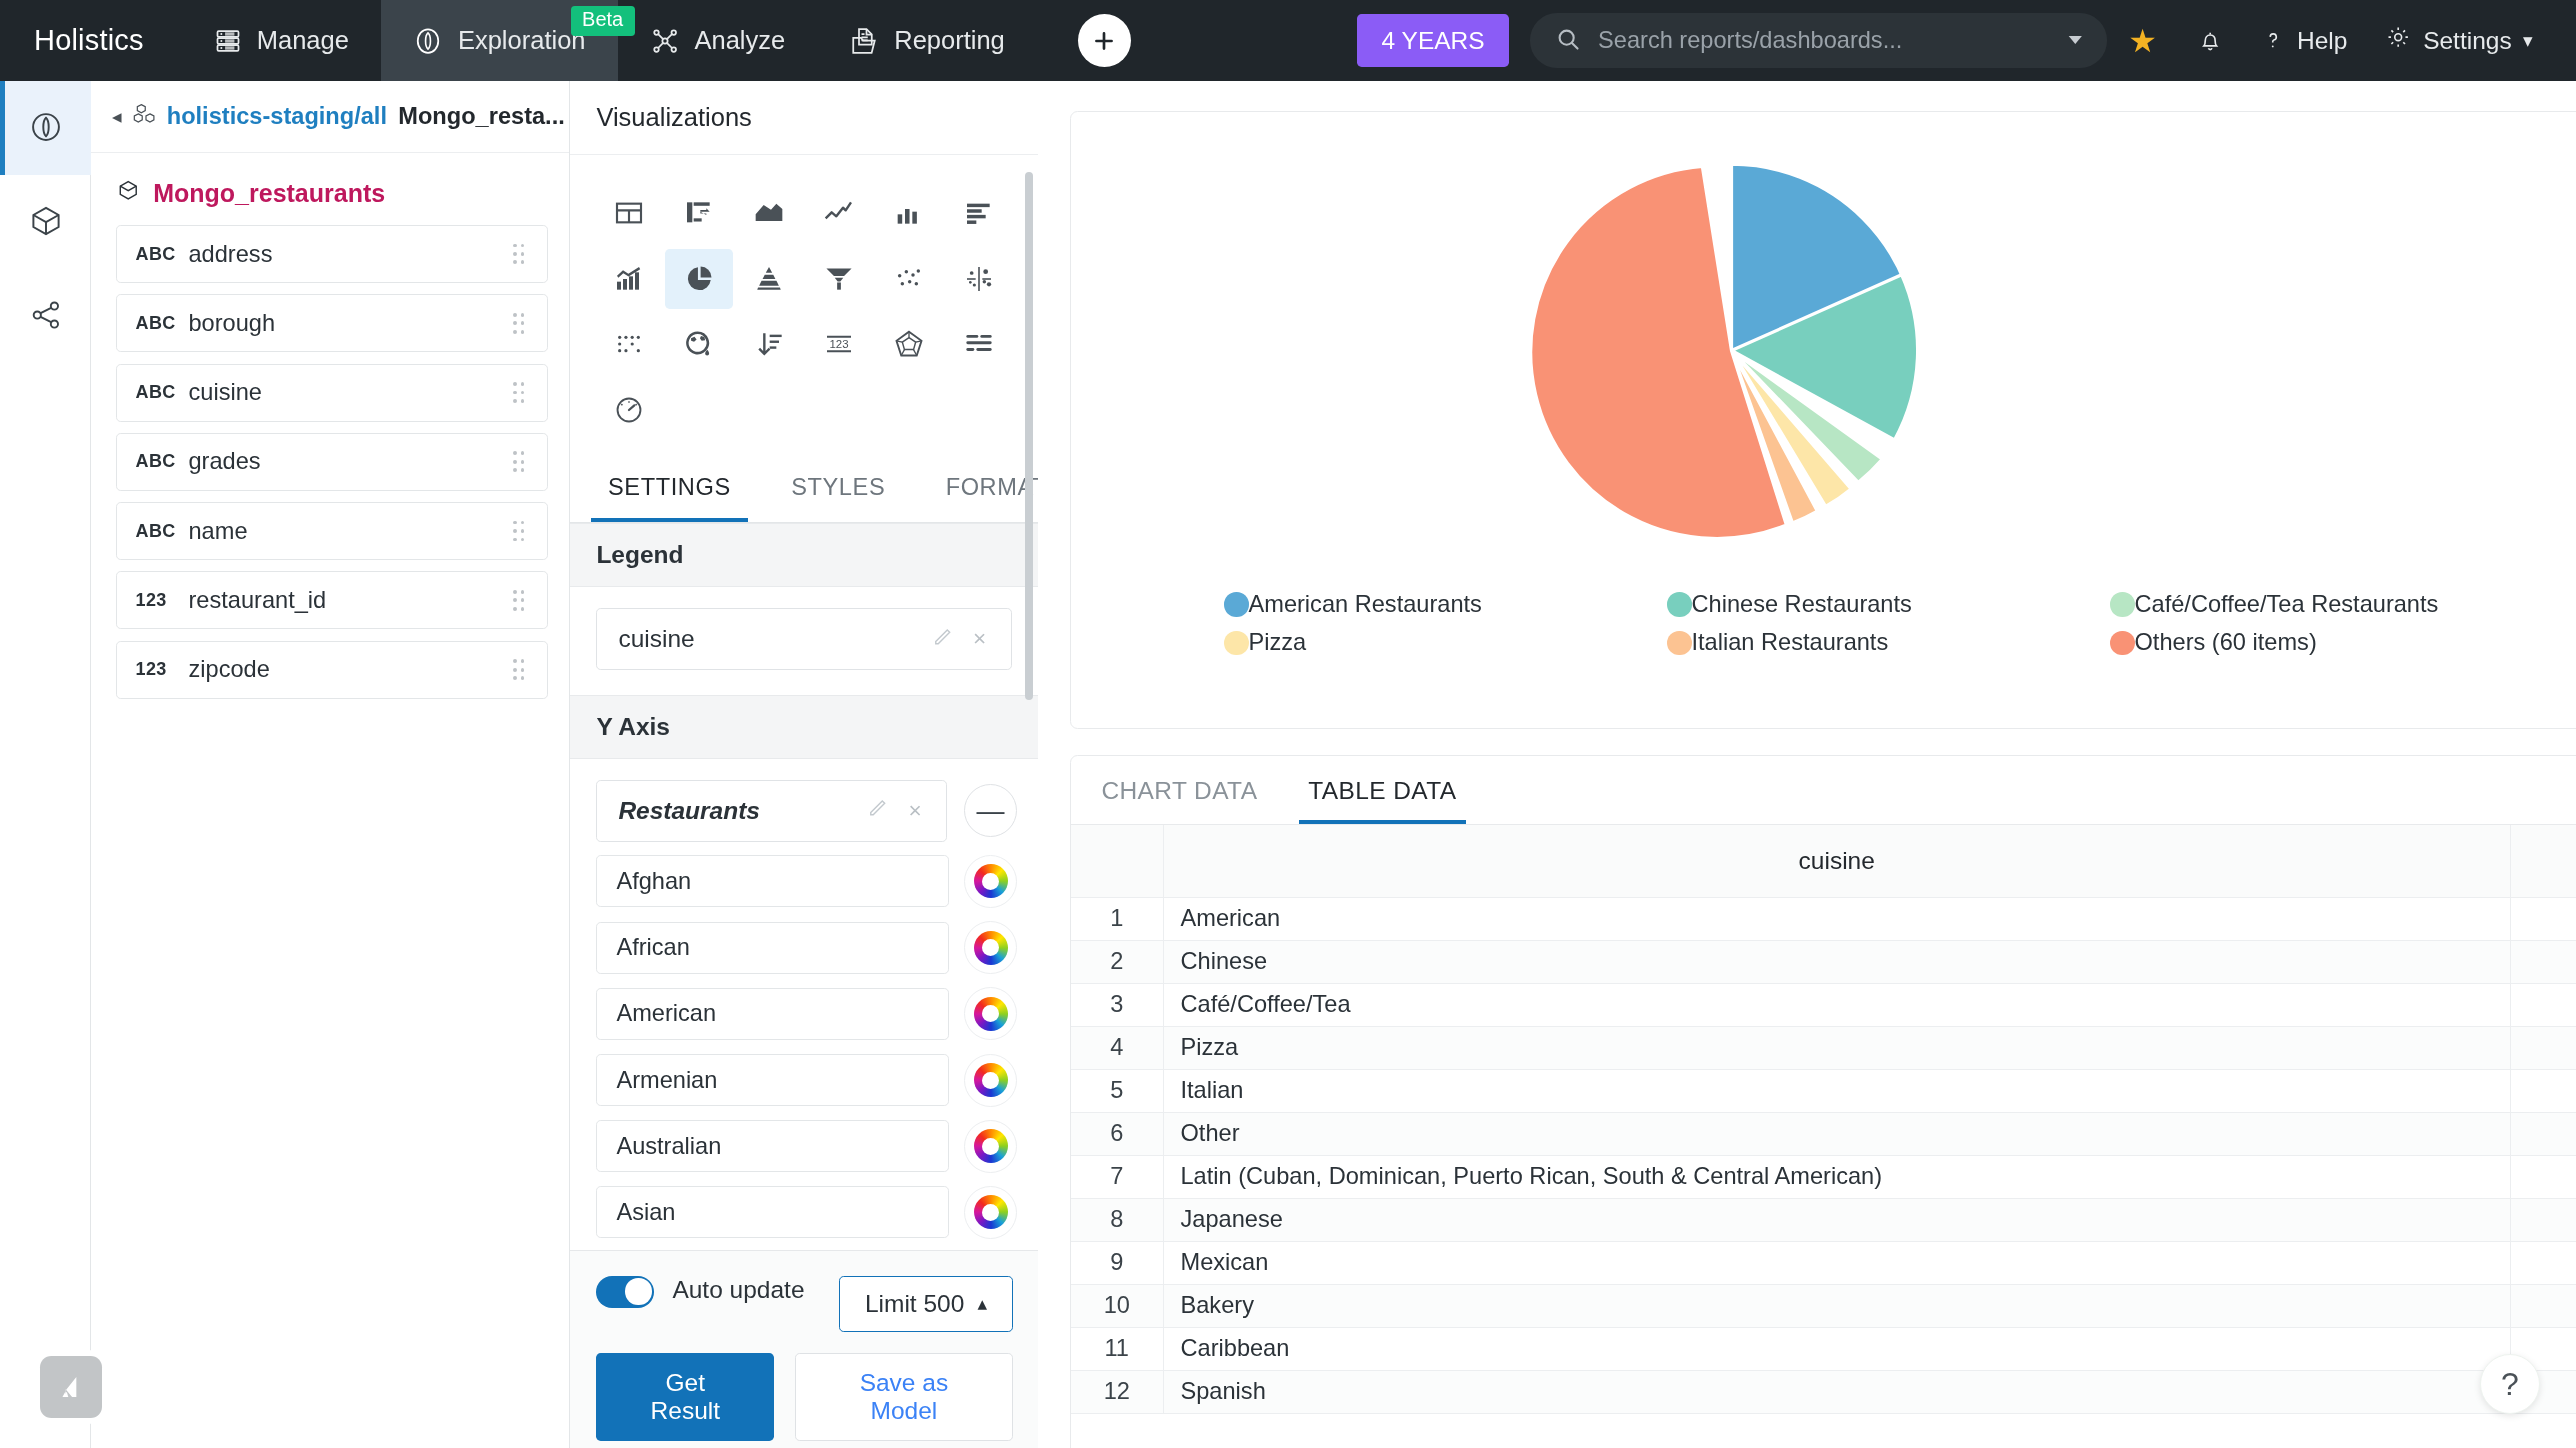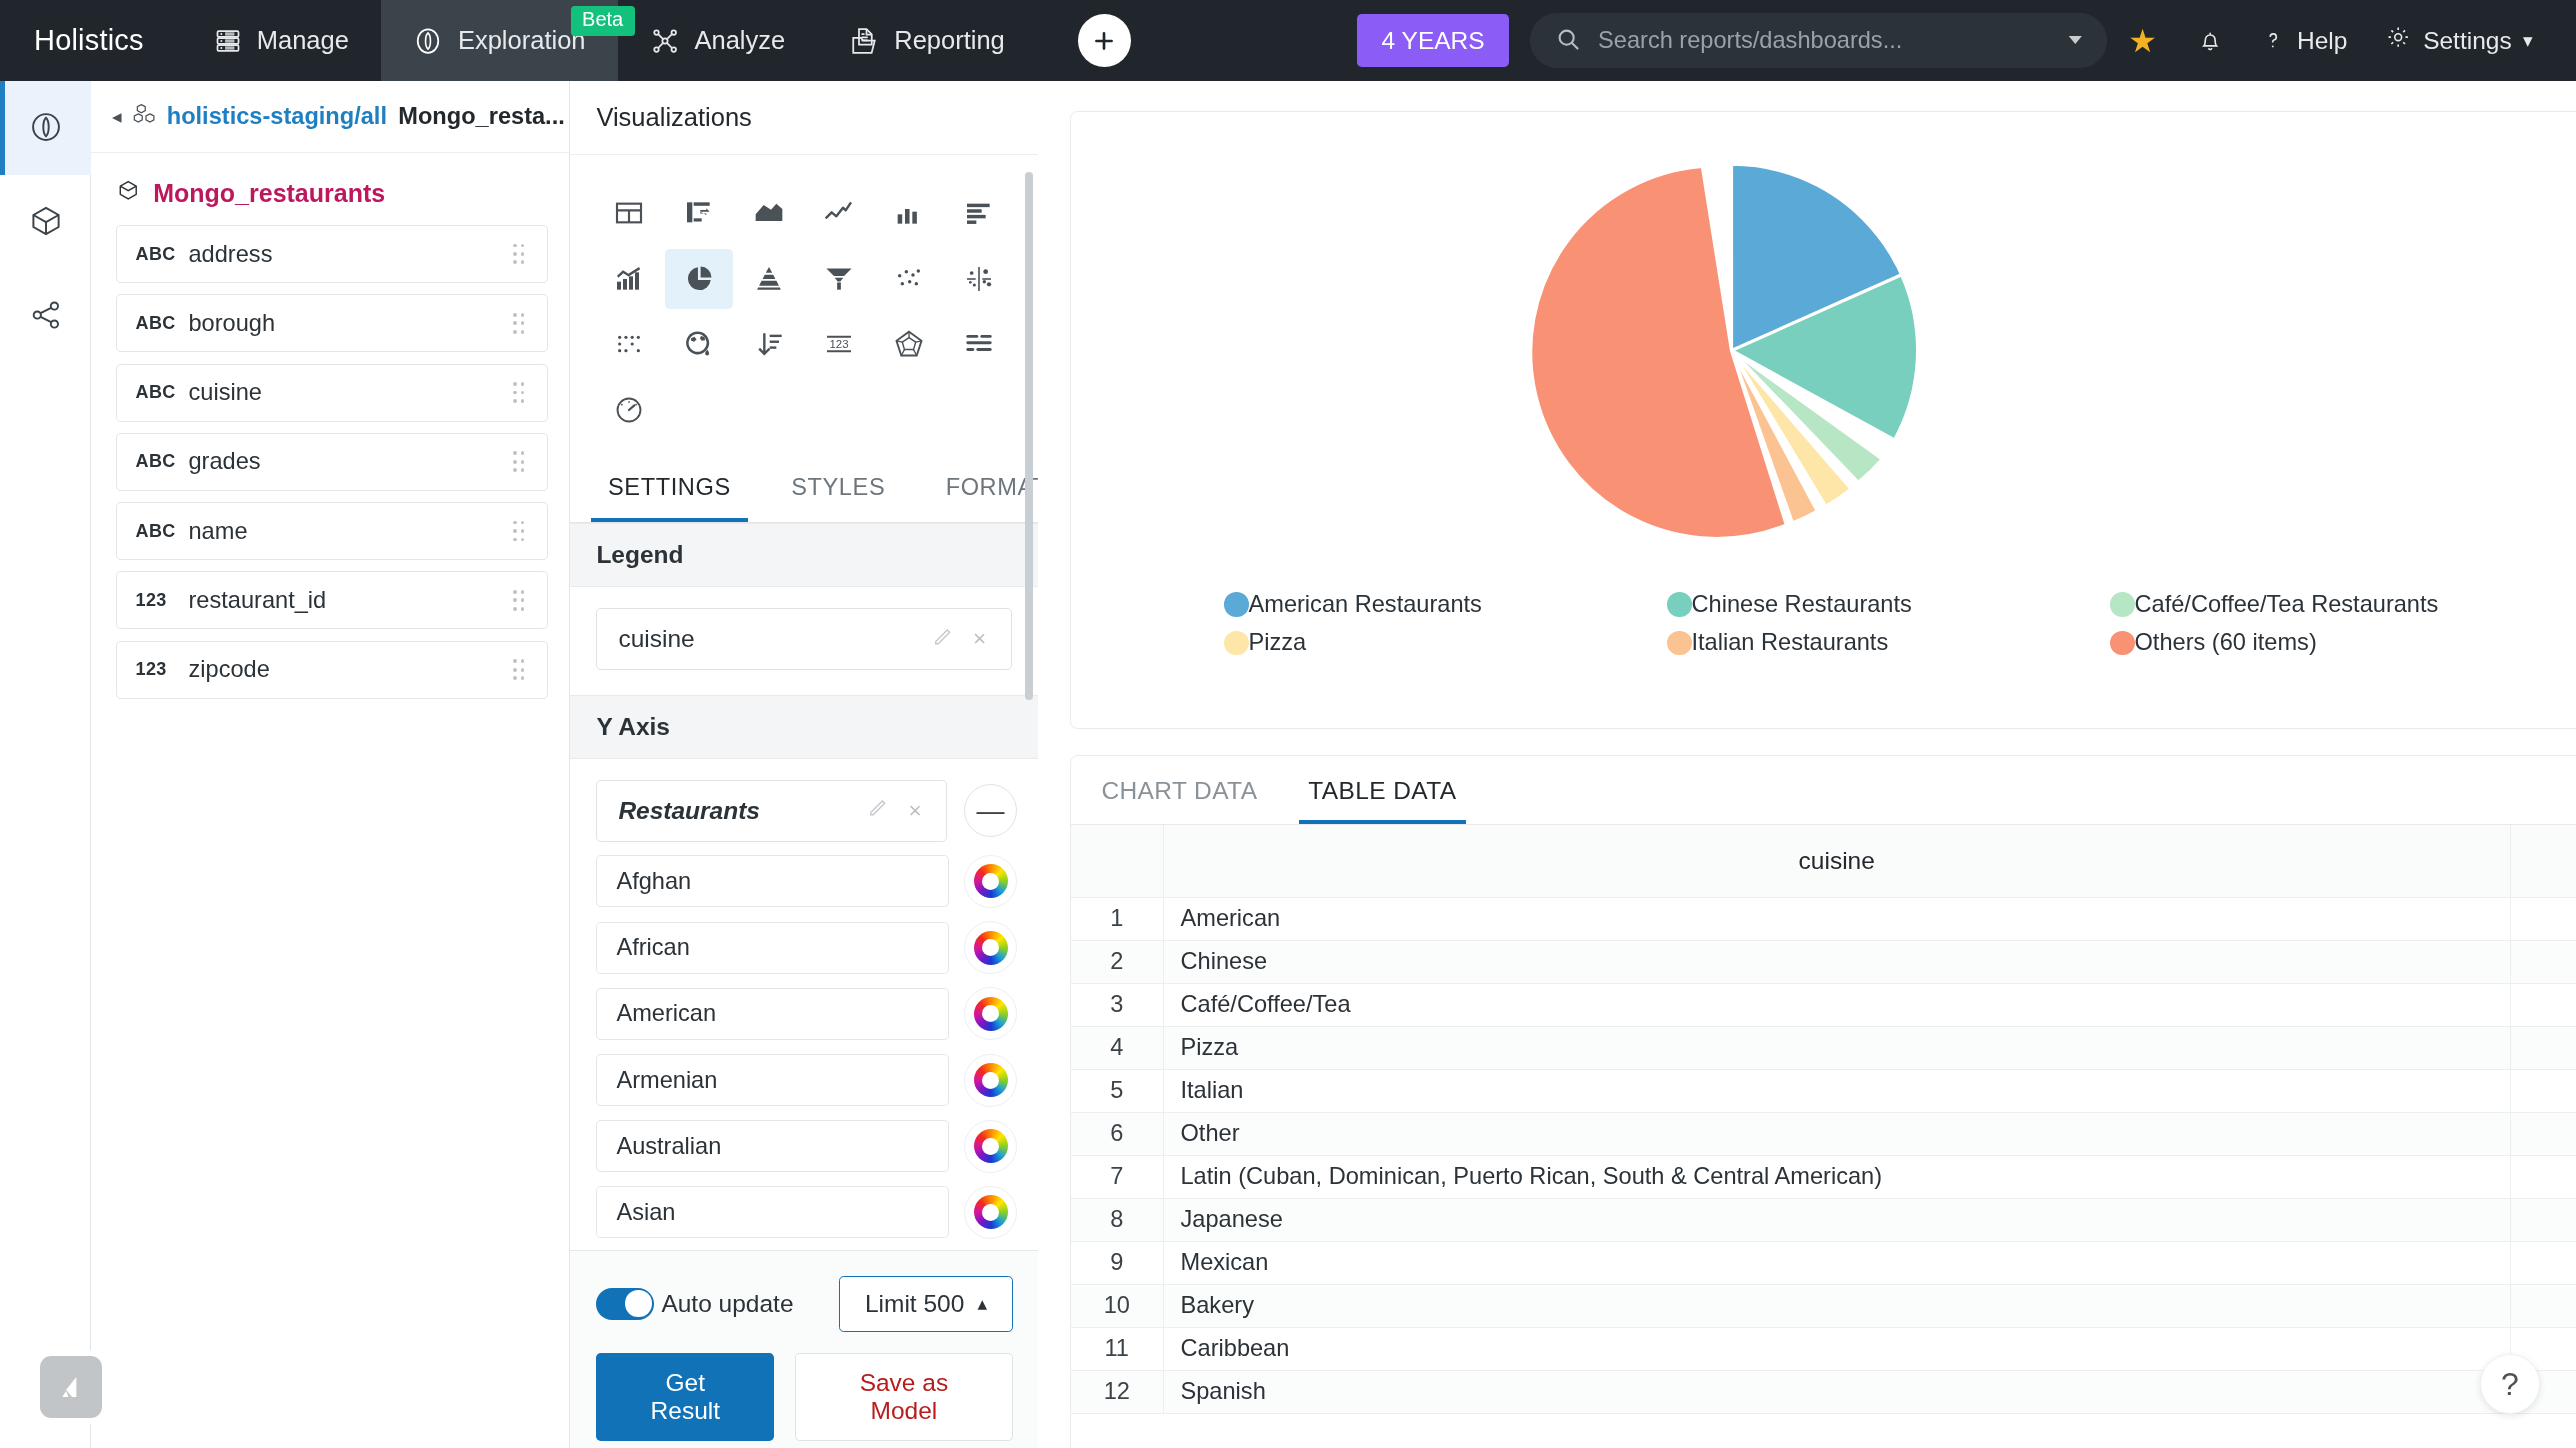--- a/index.html
+++ b/index.html
@@ -173,21 +173,21 @@
     background: conic-gradient(#ff8a00,#ffe600,#8ed01f,#19a0d8,#1a37d2,#7b18c4,#d6179b,#f22a1e,#ff8a00);
     position: relative;
   }
   .color-wheel::after {
     content: ""; position: absolute; inset: 8.5px; border-radius: 50%; background: #fff;
   }
   .panel-footer {
     position: absolute; left: 0; bottom: 0; width: 469px; height: 198px;
     background: #fafbfb; border-top: 0.9px solid #e6e8ea; padding: 24.5px 26.4px;
   }
-  .footer-row1 { display: flex; align-items: center; gap: 7px; margin-bottom: 21px; }
+  .footer-row1 { display: flex; gap: 18px; margin-bottom: 21px; }
   .toggle {
     width: 58px; height: 32px; border-radius: 17px; background: #1272b8;
     position: relative; cursor: pointer; flex: none;
   }
   .toggle::after {
     content: ""; position: absolute; right: 2.8px; top: 2.8px; width: 26.4px; height: 26.4px;
     border-radius: 50%; background: #fff;
   }
   .footer-label { font-size: 24.5px; color: #2b3238; }
   .limit-btn {
@@ -195,21 +195,21 @@
     padding: 13.2px 24.5px; font-size: 24.5px; color: #2b3238; background: #fff;
     display: flex; align-items: center; gap: 13.2px; cursor: pointer; white-space: nowrap;
   }
   .footer-row2 { display: flex; gap: 21px; }
   .btn-primary {
     background: #1272b8; color: #fff; font-size: 24.5px; border: none;
     padding: 15px 32px; border-radius: 4.7px; cursor: pointer;
     font-family: "Liberation Sans", sans-serif;
   }
   .btn-ghost {
-    background: #fff; color: #b91c1c; font-size: 24.5px; border: 0.9px solid #dfe2e5;
+    background: #fff; color: #3b82f6; font-size: 24.5px; border: 0.9px solid #dfe2e5;
     padding: 15px 28px; border-radius: 4.7px; cursor: pointer;
     font-family: "Liberation Sans", sans-serif;
   }
 
   
   .canvas {
     position: absolute; top: 81px; left: 1038px; width: 1538px; height: 1367px;
     background: #ffffff;
   }
   .chart-card {

